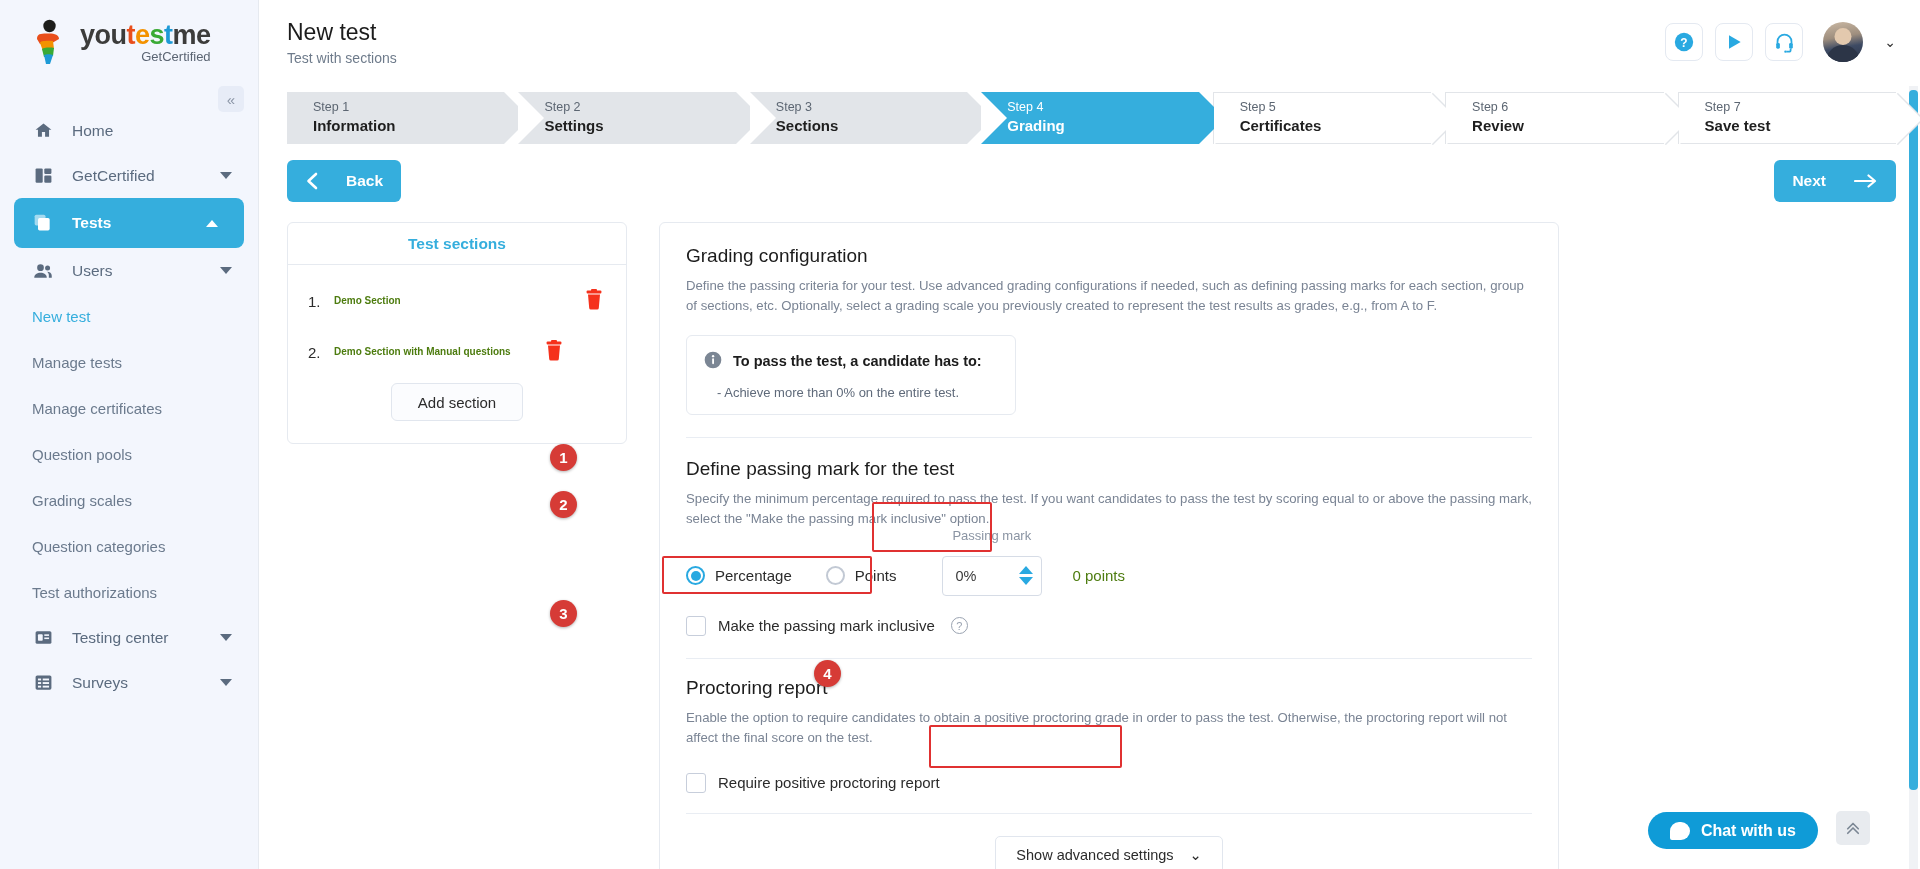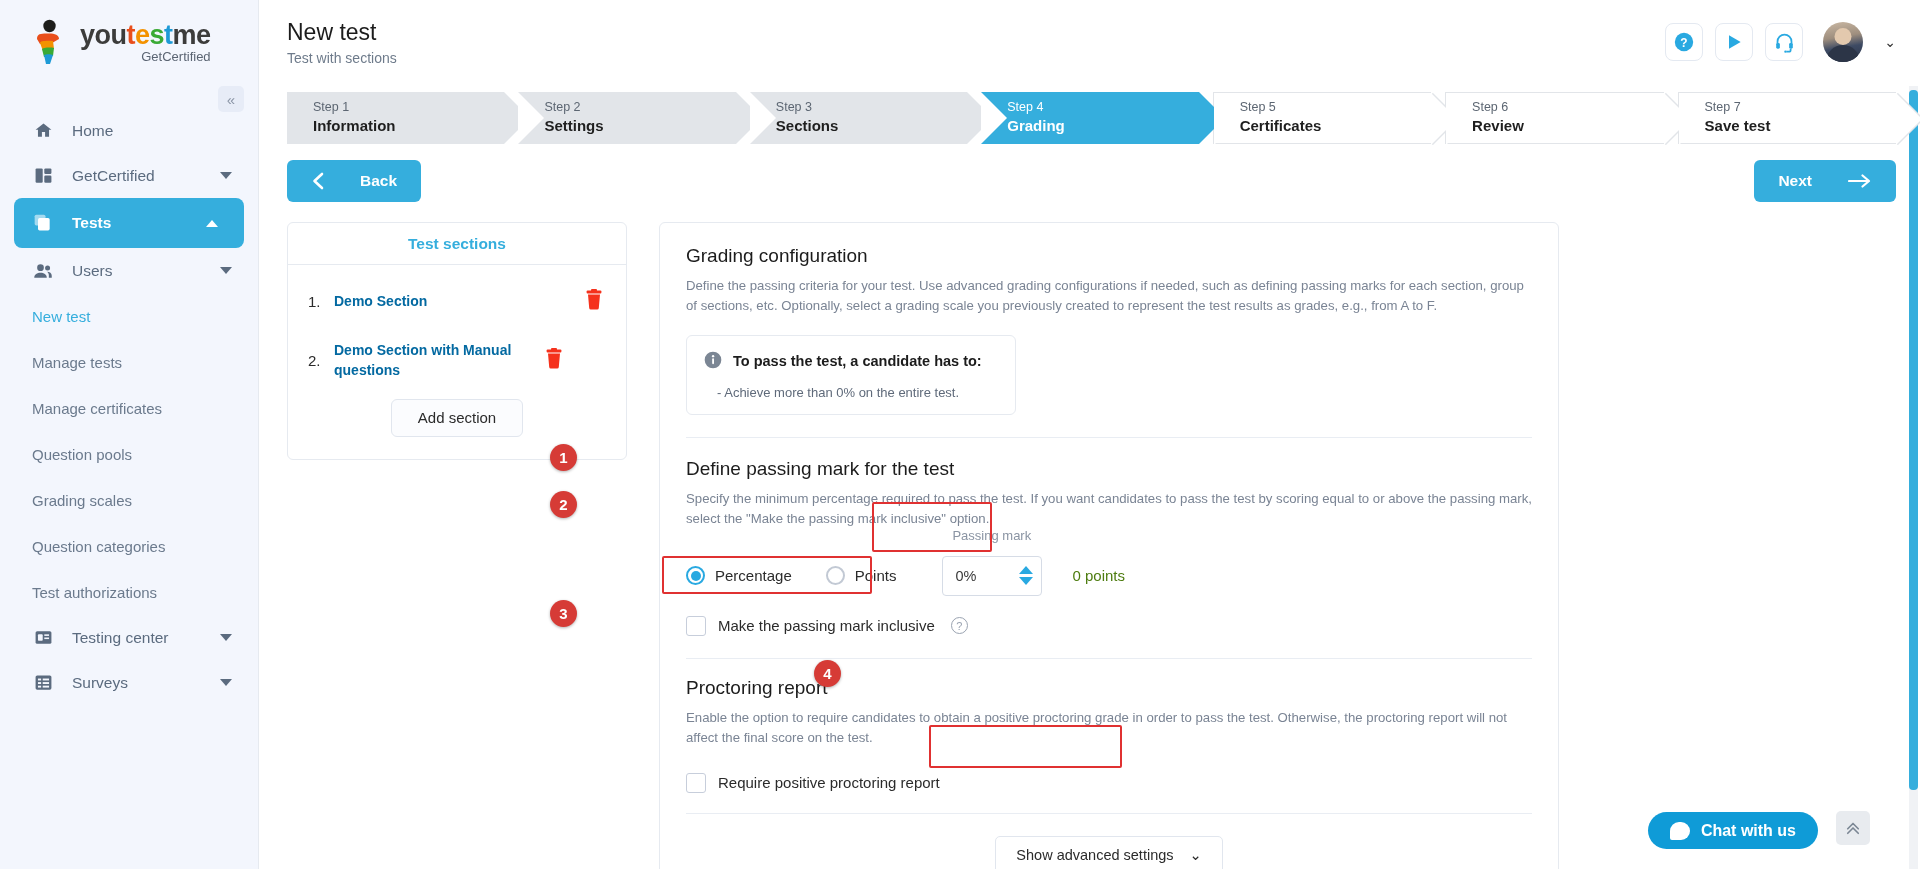--- a/index.html
+++ b/index.html
@@ -128,22 +128,22 @@
   .step.upcoming::after { border-left-color: #ffffff; filter: drop-shadow(1.6px 0 0 #e2e5e9) drop-shadow(1.6px 0 0 #e2e5e9);}
   .step-num { font-size: 12.5px; color: #5c6672; line-height: 1.25; position:relative; z-index:4;}
   .step-name { font-size: 15px; color: #1f1f1f; font-weight: 700; line-height:1.3; position:relative; z-index:4;}
   .step.active .step-num, .step.active .step-name { color: #fff; }
 
   
   .navbtns { display: flex; justify-content: space-between;
              margin: 16px 24px 0 28px; }
   .btn-primary {
     background: #35aedd; color: #fff; border: none; border-radius: 6px;
-    height: 42px; padding: 0 24px; font-size: 15.5px; font-weight: 700;
-    display: flex; align-items: center; gap: 36px; cursor: pointer;
+    height: 42px; padding: 0 18px; font-size: 15.5px; font-weight: 700;
+    display: flex; align-items: center; gap: 28px; cursor: pointer;
     font-family: "Liberation Sans", sans-serif;
   }
   .btn-primary.next { min-width: 110px; justify-content: space-between; }
 
   
   .content { display: flex; margin: 20px 0 0 28px; gap: 32px; }
   .sections-card {
     width: 340px; flex: 0 0 340px;
     border: 1px solid #e6eaf0; border-radius: 6px; background: #fff;
     align-self: flex-start;
@@ -151,21 +151,21 @@
   .sections-head {
     height: 42px; display: flex; align-items: center; justify-content: center;
     color: #35aedd; font-weight: 700; font-size: 15.5px;
     border-bottom: 1px solid #e6eaf0;
   }
   .sections-body { padding: 24px 20px 22px 20px; }
   .section-row {
     display: flex; align-items: center; margin-bottom: 18px;
   }
   .section-idx { width: 26px; flex: 0 0 26px; font-size: 15px; color: #2b2b2b; }
-  .section-link { flex: 1; color: #0369a1; font-weight: 700; font-size: 14px;
+  .section-link { flex: 1; color: #4d7c0f; font-weight: 700; font-size: 10px;
                   line-height: 1.45; cursor: pointer; }
   .trash { width: 22px; flex: 0 0 22px; cursor: pointer; }
   .add-section-wrap { display: flex; justify-content: center; margin-top: 14px; }
   .btn-outline {
     border: 1px solid #e1e6ee; background: #fbfcfe; border-radius: 6px;
     height: 38px; padding: 0 26px; font-size: 15px; color: #2b2b2b;
     cursor: pointer; font-family: "Liberation Sans", sans-serif;
   }
 
   .grading-card {

